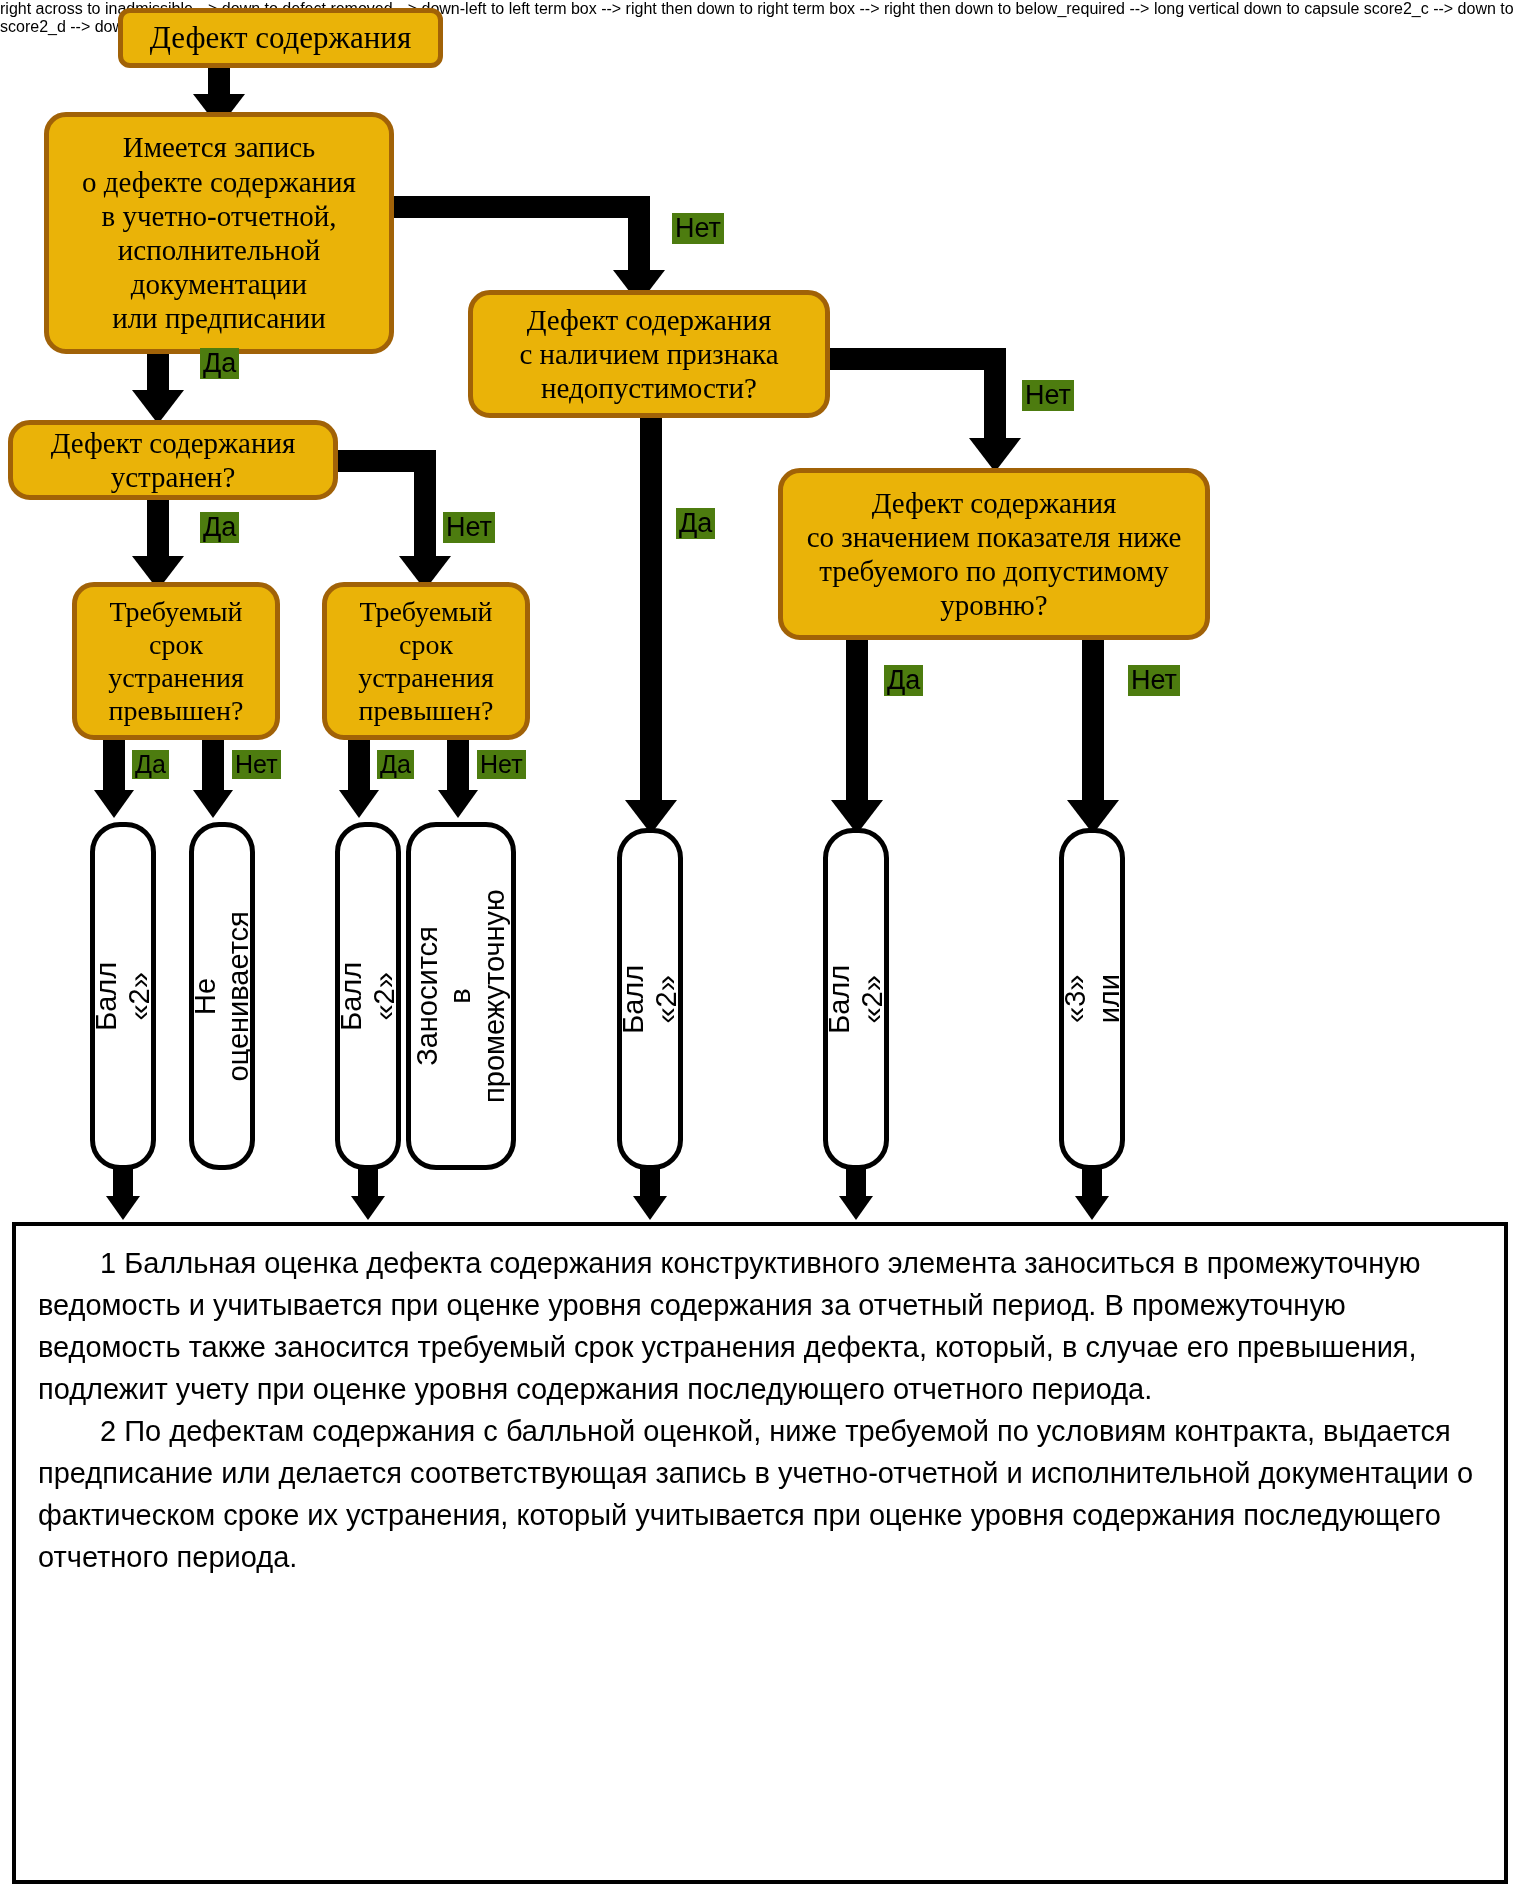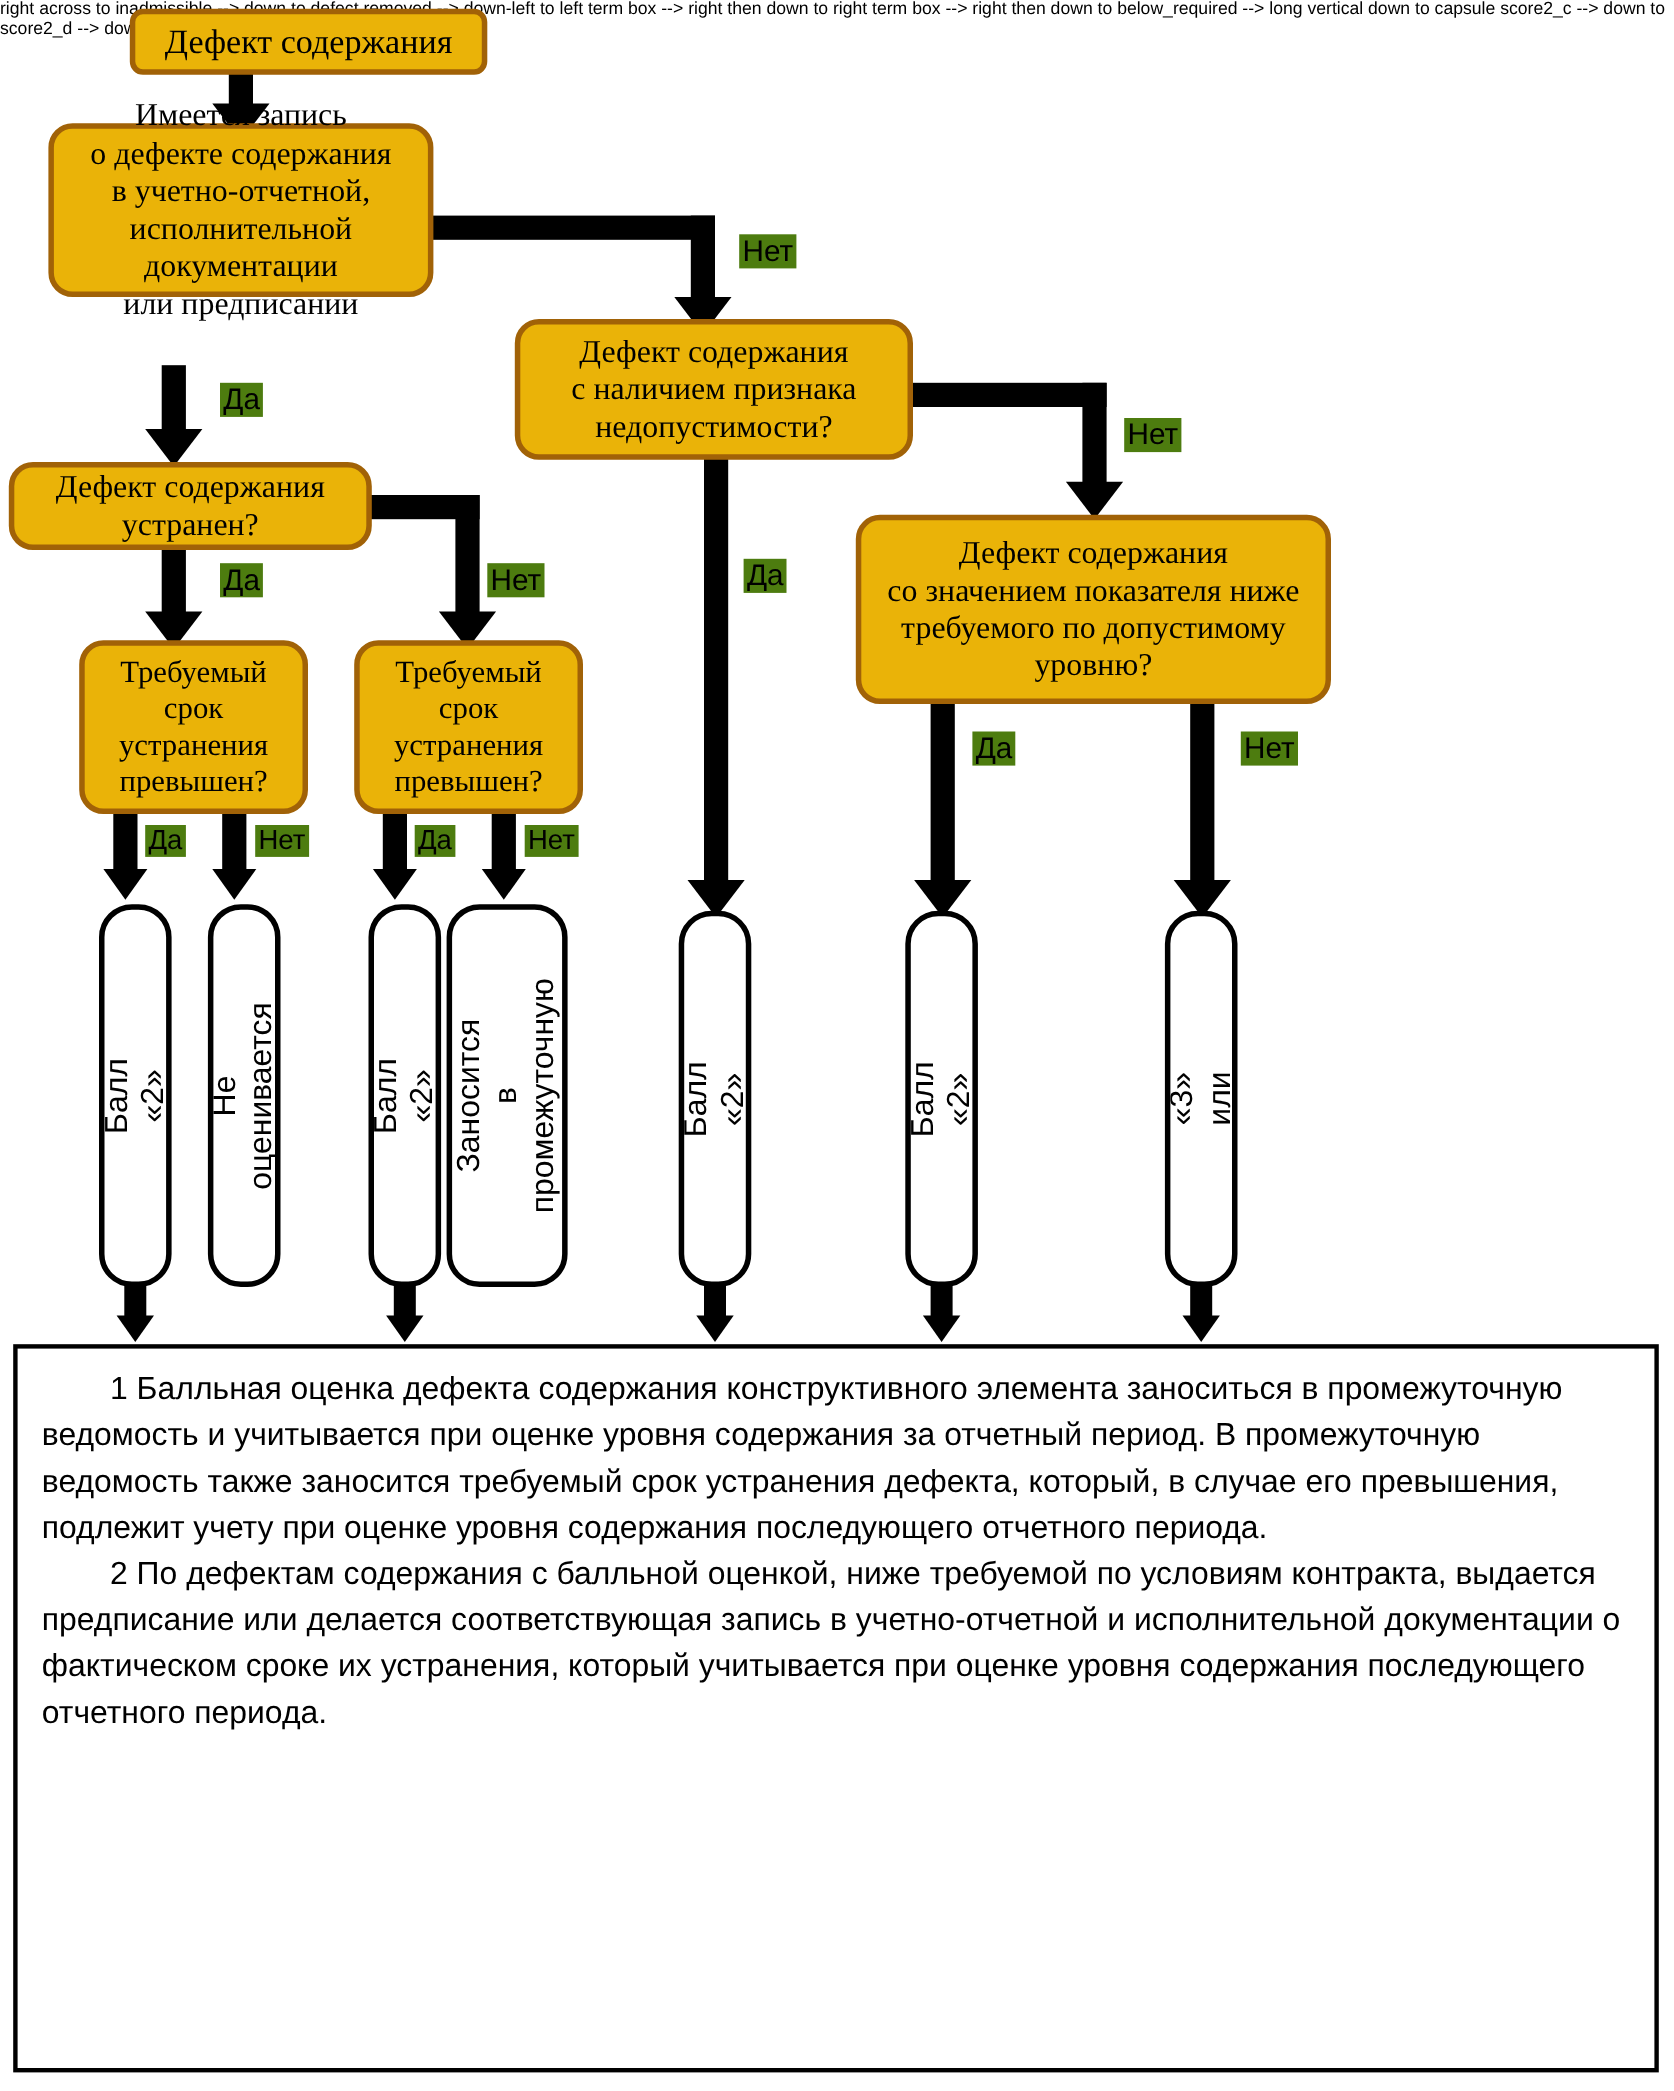--- a/index.html
+++ b/index.html
@@ -99,21 +99,21 @@
   
   <div class="node" style="left:118px;top:8px;width:325px;height:60px;border-radius:12px;font-size:31px;">
     <span class="txt">Дефект содержания</span>
   </div>
 
   
   <div class="vbar" style="left:208px;top:66px;width:22px;height:32px;"></div>
   <div class="ahead" style="left:193px;top:94px;"></div>
 
   
-  <div class="node" style="left:44px;top:112px;width:350px;height:158px;font-size:29px;">
+  <div class="node" style="left:44px;top:112px;width:350px;height:242px;font-size:29px;">
     <span class="txt">Имеется запись
 о дефекте содержания
 в учетно-отчетной,
 исполнительной
 документации
 или предписании</span>
   </div>
 
    right across to inadmissible --&gt;
   <div class="hbar" style="left:392px;top:196px;width:258px;height:22px;"></div>

